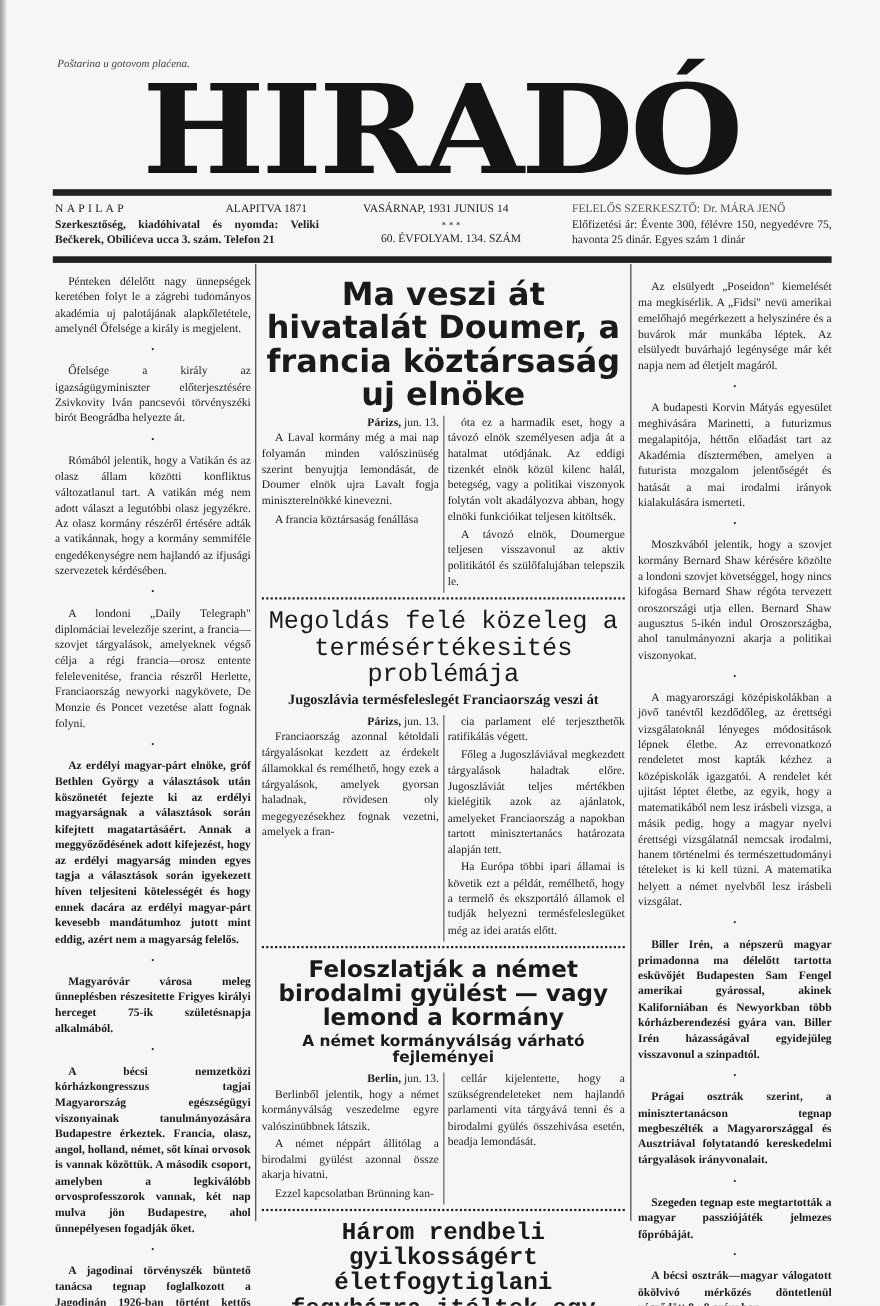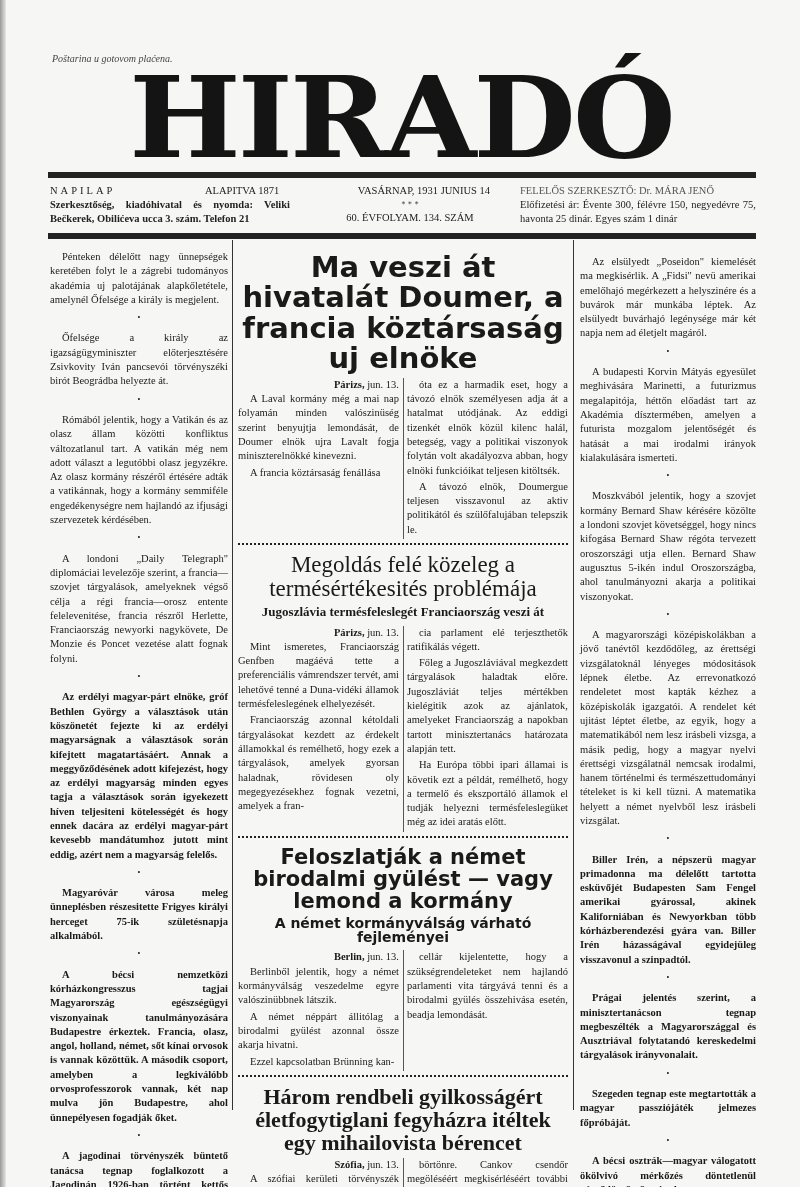--- a/index.html
+++ b/index.html
@@ -10,21 +10,21 @@
   .masthead{position:absolute;left:96px;top:68px;width:610px;height:100px;text-align:center;font-family:"DejaVu Serif","Liberation Serif",serif;font-weight:bold;font-size:118px;line-height:100px;letter-spacing:-3px;color:#141414;transform:scaleY(0.95);}
   .bar{position:absolute;left:48px;width:708px;height:6px;background:#222;}
   .hdr{position:absolute;font-size:10.5px;line-height:15px;color:#222;}
   .hdr.b{font-weight:bold;}
   .col{position:absolute;font-size:10.5px;line-height:14.3px;text-align:justify;}
   .col p{margin:0 0 2px 0;text-indent:12px;}
   .star{text-align:center;font-size:8px;margin:4px 0 6px 0;}
   .vrule{position:absolute;width:1px;background:#333;}
   .dotrule{position:absolute;height:0;border-top:2px dotted #222;}
   .h1{text-align:center;font-family:"DejaVu Sans","Liberation Sans",sans-serif;font-weight:bold;line-height:1.05;}
-  .h2{text-align:center;font-family:Liberation Serif, serif;line-height:1.05;}
+  .h2{text-align:center;font-family:Liberation Mono, monospace;line-height:1.05;}
   .sub{text-align:center;font-weight:bold;}
   .dateline{text-align:right;font-size:10.5px;}
   .dateline b{font-weight:bold;}
   .two{display:flex;gap:8px;position:relative;}
   .two > div{flex:1;font-size:10.5px;line-height:14.3px;text-align:justify;}
   .two > div p{margin:0 0 2px 0;text-indent:12px;}
   .two:after{content:"";position:absolute;left:50%;top:0;bottom:0;width:1px;background:#555;}
 </style>
 </head>
 <body>
@@ -34,21 +34,21 @@
 
   <div class="postarina">Poštarina u gotovom plaćena.</div>
   <div class="masthead">HIRADÓ</div>
 
   <div class="bar" style="top:172px;"></div>
 
   <div class="hdr" style="left:50px;top:183px;letter-spacing:3px;">NAPILAP</div>
   <div class="hdr" style="left:205px;top:183px;">ALAPITVA 1871</div>
   <div class="hdr b" style="left:50px;top:198px;width:240px;text-align:justify;line-height:13.5px;">Szerkesztőség, kiadóhivatal és nyomda: Veliki Bečkerek, Obilićeva ucca 3. szám. Telefon 21</div>
 
-  <div class="hdr" style="left:330px;top:183px;width:160px;text-align:right;font-family:Liberation Serif, serif;">VASÁRNAP, 1931 JUNIUS 14</div>
+  <div class="hdr" style="left:330px;top:183px;width:160px;text-align:left;font-family:Liberation Serif, serif;">VASÁRNAP, 1931 JUNIUS 14</div>
   <div class="hdr" style="left:330px;top:196px;width:160px;text-align:center;font-size:7px;">∗ ∗ ∗</div>
   <div class="hdr" style="left:330px;top:210px;width:160px;text-align:center;">60. ÉVFOLYAM.    134. SZÁM</div>
 
   <div class="hdr" style="left:520px;top:183px;width:236px;color:#555;">FELELŐS SZERKESZTŐ: Dr. MÁRA JENŐ</div>
   <div class="hdr" style="left:520px;top:198px;width:236px;text-align:justify;line-height:13.5px;">Előfizetési ár: Évente 300, félévre 150, negyedévre 75, havonta 25 dinár. Egyes szám 1 dinár</div>
 
   <div class="bar" style="top:233px;"></div>
 
   <div class="col" id="leftcol" style="left:50px;top:250px;width:178px;">
       <p style="text-indent: 12px; margin: 0px;">Pénteken délelőtt nagy ünnepségek keretében folyt le a zágrebi tudományos akadémia uj palotájának alapkőletétele, amelynél Őfelsége a király is megjelent.</p>
@@ -85,21 +85,20 @@
           </div>
         </div>
       </div>
       <div>
         <div class="dotrule" style="position: static; margin: 4px 0px 8px;"></div>
         <div class="h2" style="font-size: 23px; margin: 2px 0px 4px;">Megoldás felé közeleg a termésértékesités problémája</div>
         <div class="sub" style="font-size: 13px; margin: 0px 0px 6px;">Jugoszlávia termésfeleslegét Franciaország veszi át</div>
         <div class="two">
           <div>
             <div class="dateline"><b>Párizs,</b><span> jun. 13.</span></div>
-            <p>Mint ismeretes, Franciaország Genfben magáévá tette a preferenciális vámrendszer tervét, ami lehetővé tenné a Duna-vidéki államok termésfeleslegének elhelyezését.</p>
             <p>Franciaország azonnal kétoldali tárgyalásokat kezdett az érdekelt államokkal és remélhető, hogy ezek a tárgyalások, amelyek gyorsan haladnak, rövidesen oly megegyezésekhez fognak vezetni, amelyek a fran-</p>
           </div>
           <div>
             <p>cia parlament elé terjeszthetők ratifikálás végett.</p>
             <p>Főleg a Jugoszláviával megkezdett tárgyalások haladtak előre. Jugoszláviát teljes mértékben kielégitik azok az ajánlatok, amelyeket Franciaország a napokban tartott minisztertanács határozata alapján tett.</p>
             <p>Ha Európa többi ipari államai is követik ezt a példát, remélhető, hogy a termelő és ekszportáló államok el tudják helyezni termésfeleslegüket még az idei aratás előtt.</p>
           </div>
         </div>
       </div>
       <div>
@@ -139,19 +138,19 @@
       <p style="text-indent: 12px; margin: 0px;">Az elsülyedt „Poseidon" kiemelését ma megkisérlik. A „Fidsi" nevü amerikai emelőhajó megérkezett a helyszinére és a buvárok már munkába léptek. Az elsülyedt buvárhajó legénysége már két napja nem ad életjelt magáról.</p>
       <div class="star">•</div>
       <p style="text-indent: 12px; margin: 0px;">A budapesti Korvin Mátyás egyesület meghivására Marinetti, a futurizmus megalapitója, héttőn előadást tart az Akadémia dísztermében, amelyen a futurista mozgalom jelentőségét és hatását a mai irodalmi irányok kialakulására ismerteti.</p>
       <div class="star">•</div>
       <p style="text-indent: 12px; margin: 0px;">Moszkvából jelentik, hogy a szovjet kormány Bernard Shaw kérésére közölte a londoni szovjet követséggel, hogy nincs kifogása Bernard Shaw régóta tervezett oroszországi utja ellen. Bernard Shaw augusztus 5-ikén indul Oroszországba, ahol tanulmányozni akarja a politikai viszonyokat.</p>
       <div class="star">•</div>
       <p style="text-indent: 12px; margin: 0px;">A magyarországi középiskolákban a jövő tanévtől kezdődőleg, az érettségi vizsgálatoknál lényeges módositások lépnek életbe. Az errevonatkozó rendeletet most kapták kézhez a középiskolák igazgatói. A rendelet két ujitást léptet életbe, az egyik, hogy a matematikából nem lesz irásbeli vizsga, a másik pedig, hogy a magyar nyelvi érettségi vizsgálatnál nemcsak irodalmi, hanem történelmi és természettudományi tételeket is ki kell tüzni. A matematika helyett a német nyelvből lesz irásbeli vizsgálat.</p>
       <div class="star">•</div>
       <p style="font-weight: bold; text-indent: 12px; margin: 0px;">Biller Irén, a népszerü magyar primadonna ma délelőtt tartotta esküvőjét Budapesten Sam Fengel amerikai gyárossal, akinek Kaliforniában és Newyorkban több kórházberendezési gyára van. Biller Irén házasságával egyidejüleg visszavonul a szinpadtól.</p>
       <div class="star">•</div>
-      <p style="font-weight: bold; text-indent: 12px; margin: 0px;">Prágai jelentés szerint, a minisztertanácson tegnap megbeszélték a Magyarországgal és Ausztriával folytatandó kereskedelmi tárgyalások irányvonalait.</p>
+      <p style="font-weight: bold; text-indent: 12px; margin: 0px;">Prágai osztrák szerint, a minisztertanácson tegnap megbeszélték a Magyarországgal és Ausztriával folytatandó kereskedelmi tárgyalások irányvonalait.</p>
       <div class="star">•</div>
       <p style="font-weight: bold; text-indent: 12px; margin: 0px;">Szegeden tegnap este megtartották a magyar passziójáték jelmezes főpróbáját.</p>
       <div class="star">•</div>
       <p style="font-weight: bold; text-indent: 12px; margin: 0px;">A bécsi osztrák—magyar válogatott ökölvivó mérkőzés döntetlenül végződött 8 : 8 arányban.</p>
     </div>
 </div>
 
 </body></html>

